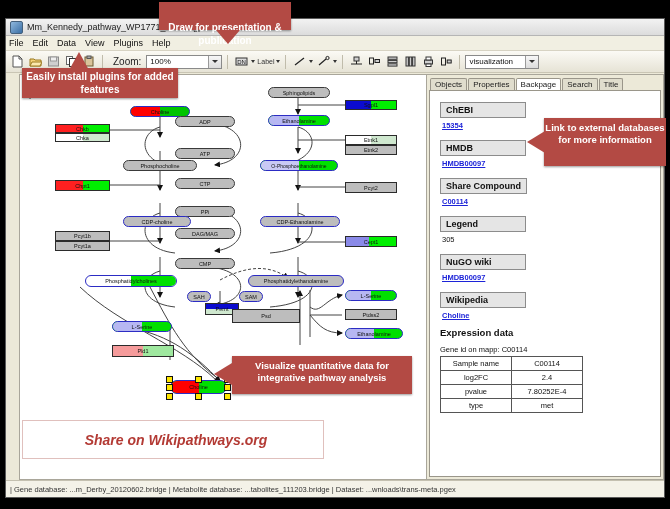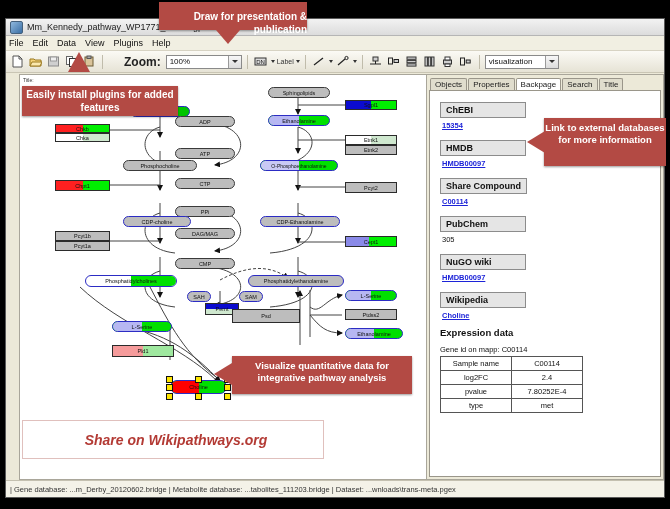--- a/index.html
+++ b/index.html
@@ -18,21 +18,21 @@
   
   .menubar{height:15px;background:#f1efe2;border-bottom:1px solid #d7d3c3;display:flex;align-items:center;padding:0 3px;box-sizing:border-box;}
   .menubar span{font-size:9px;color:#111;margin-right:9px;cursor:default;}
 
   
   .toolbar{height:22px;background:linear-gradient(180deg,#fbfaf5,#e6e3d5);
            border-bottom:1px solid #c9c5b4;display:flex;align-items:center;padding:0 3px;box-sizing:border-box;gap:2px;}
   .tb{width:16px;height:16px;display:flex;align-items:center;justify-content:center;flex:none;}
   .tb svg{display:block;}
   .tbsep{width:1px;height:14px;background:#c0bcab;margin:0 3px;flex:none;}
-  .zoomlbl{font-size:12px;color:#222;margin:0 3px 0 16px;font-weight:bold;}
+  .zoomlbl{font-size:10px;color:#222;margin:0 3px 0 5px;}
   .combo{height:14px;border:1px solid #8a8a8a;background:#fff;display:flex;align-items:center;
          font-size:8px;color:#111;padding-left:3px;box-sizing:border-box;position:relative;}
   .combo .arw{position:absolute;right:0;top:0;bottom:0;width:12px;background:linear-gradient(180deg,#f7f7f7,#dcdcdc);
               border-left:1px solid #9a9a9a;display:flex;align-items:center;justify-content:center;}
   .combo .arw i{border-left:3px solid transparent;border-right:3px solid transparent;border-top:3px solid #333;font-style:normal;}
   .tbdrop{font-size:7px;color:#333;display:flex;align-items:center;gap:2px;}
   .caret{border-left:2.5px solid transparent;border-right:2.5px solid transparent;border-top:3px solid #333;}
 
   
   .content{position:absolute;left:0;top:55px;right:0;bottom:17px;display:flex;padding-left:13px;}
@@ -463,21 +463,21 @@
         </div>
         <div class="dbsec">
           <div class="dbhdr">HMDB</div>
           <a class="dblink" href="#">HMDB00097</a>
         </div>
         <div class="dbsec">
           <div class="dbhdr">Share Compound</div>
           <a class="dblink" href="#">C00114</a>
         </div>
         <div class="dbsec">
-          <div class="dbhdr">PubChem</div>
+          <div class="dbhdr">Legend</div>
           <span class="dbplain">305</span>
         </div>
         <div class="dbsec">
           <div class="dbhdr">NuGO wiki</div>
           <a class="dblink" href="#">HMDB00097</a>
         </div>
         <div class="dbsec">
           <div class="dbhdr">Wikipedia</div>
           <a class="dblink" href="#">Choline</a>
         </div>
@@ -506,24 +506,24 @@
           </table>
       </div>
     </div>
   </div>
 
   <div class="status">
     <span>| Gene database: ...m_Derby_20120602.bridge | Metabolite database: ...tabolites_111203.bridge | Dataset: ...wnloads\trans-meta.pgex</span>
   </div>
 </div>
 
-<div class="callout" style="left:159px;top:2px;width:148px;height:28px;font-size:10px;padding-top:9px;box-sizing:border-box;text-align:right;">Draw for presentation &amp; publication</div>
+<div class="callout" style="left:159px;top:2px;width:132px;height:28px;font-size:10px;padding-top:20px;box-sizing:border-box;">Draw for presentation &amp; publication</div>
 <div class="ptr" style="left:216px;top:30px;border-left:12px solid transparent;border-right:12px solid transparent;border-top:14px solid #b34a44;"></div>
 
-<div class="callout" style="left:22px;top:86px;width:156px;height:30px;font-size:10px;padding-top:3px;box-sizing:border-box;">Easily install plugins for added features</div>
+<div class="callout" style="left:22px;top:68px;width:156px;height:30px;font-size:10px;padding-top:3px;box-sizing:border-box;">Easily install plugins for added features</div>
 <div class="ptr" style="left:68px;top:52px;border-left:11px solid transparent;border-right:11px solid transparent;border-bottom:20px solid #b34a44;"></div>
 
 <div class="callout" style="left:544px;top:118px;width:122px;height:48px;font-size:9.5px;padding-top:4px;box-sizing:border-box;">Link  to external databases  for more information</div>
 <div class="ptr" style="left:527px;top:131px;border-top:11px solid transparent;border-bottom:11px solid transparent;border-right:18px solid #b34a44;"></div>
 
 <div class="callout" style="left:232px;top:356px;width:180px;height:38px;font-size:9.5px;padding-top:4px;box-sizing:border-box;">Visualize quantitative data  for integrative pathway analysis</div>
 <div class="ptr" style="left:214px;top:363px;border-top:11px solid transparent;border-bottom:11px solid transparent;border-right:18px solid #b34a44;"></div>
 
 <div class="share" style="left:22px;top:420px;width:294px;height:37px;font-size:14px;padding-left:6px;">Share on Wikipathways.org</div>
 

